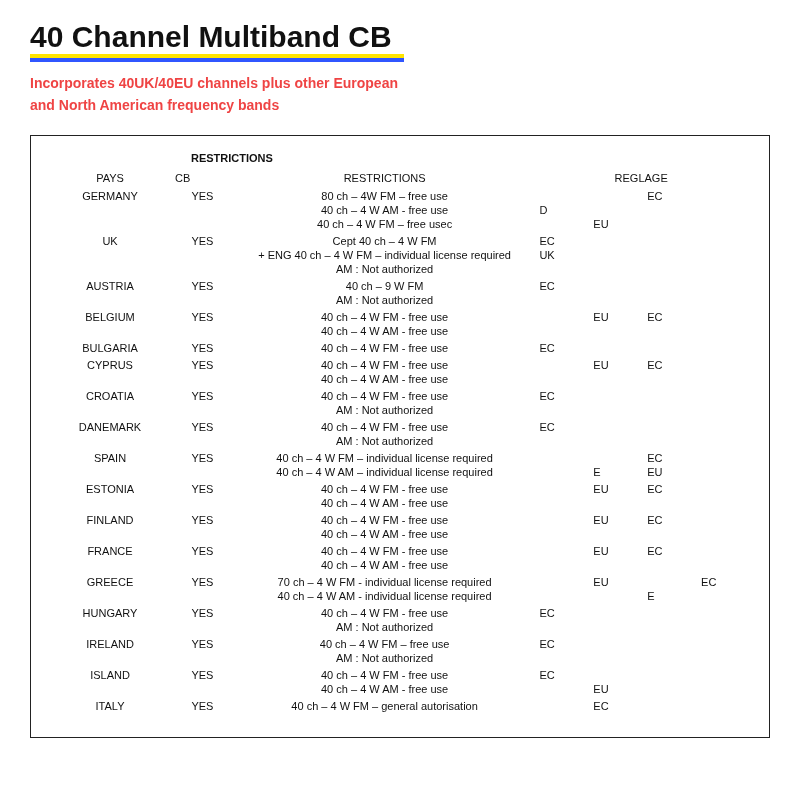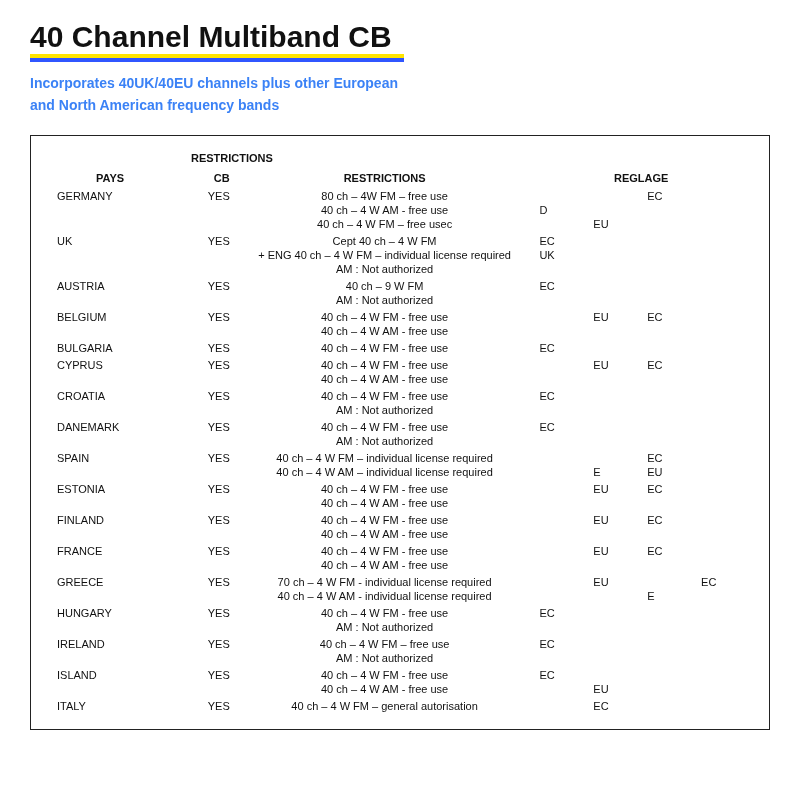--- a/index.html
+++ b/index.html
@@ -16,58 +16,58 @@
     font-weight: 700;
     display: inline-block;
     border-bottom: 4px solid #ffe400;
     box-shadow: 0 4px 0 0 #3056ff;
     padding-right: 12px;
     margin-bottom: 14px;
   }
   .subtitle {
     font-size: 14px;
     font-weight: 700;
-    color: #3b82f6;
+    color: #ef4444;
     line-height: 1.6;
     margin-bottom: 18px;
     max-width: 500px;
   }
   .panel {
     border: 1px solid #222;
-    padding: 16px 20px 16px 20px;
+    padding: 16px 20px 24px 20px;
   }
   .sect-head {
     font-size: 11px;
     font-weight: 700;
     margin-left: 140px;
     margin-bottom: 6px;
   }
   table {
     border-collapse: collapse;
     font-size: 11px;
     width: 100%;
   }
   th {
     text-align: center;
-    font-weight: 700;
+    font-weight: 400;
     padding: 2px 6px;
     vertical-align: top;
   }
   td {
     padding: 1px 6px;
     vertical-align: top;
   }
-  .col-pays   { width: 80px; text-align: left; }
-  .col-cb     { width: 40px; text-align: right; }
+  .col-pays   { width: 80px; text-align: center; }
+  .col-cb     { width: 40px; text-align: center; }
   .col-restr  { width: 220px; text-align: center; }
   .col-r1     { width: 30px; text-align: left; }
   .col-r2     { width: 30px; text-align: left; }
   .col-r3     { width: 30px; text-align: left; }
   th.col-pays { text-align: center; }
-  th.col-cb   { text-align: right; }
+  th.col-cb   { text-align: left; }
   th.col-restr{ text-align: center; }
   th.col-reg  { text-align: center; margin-top: 20px; }
   .row-block td { padding-top: 4px; }
 </style>
 </head>
 <body>
 
 
 
 <div class="title">40 Channel Multiband CB</div>

